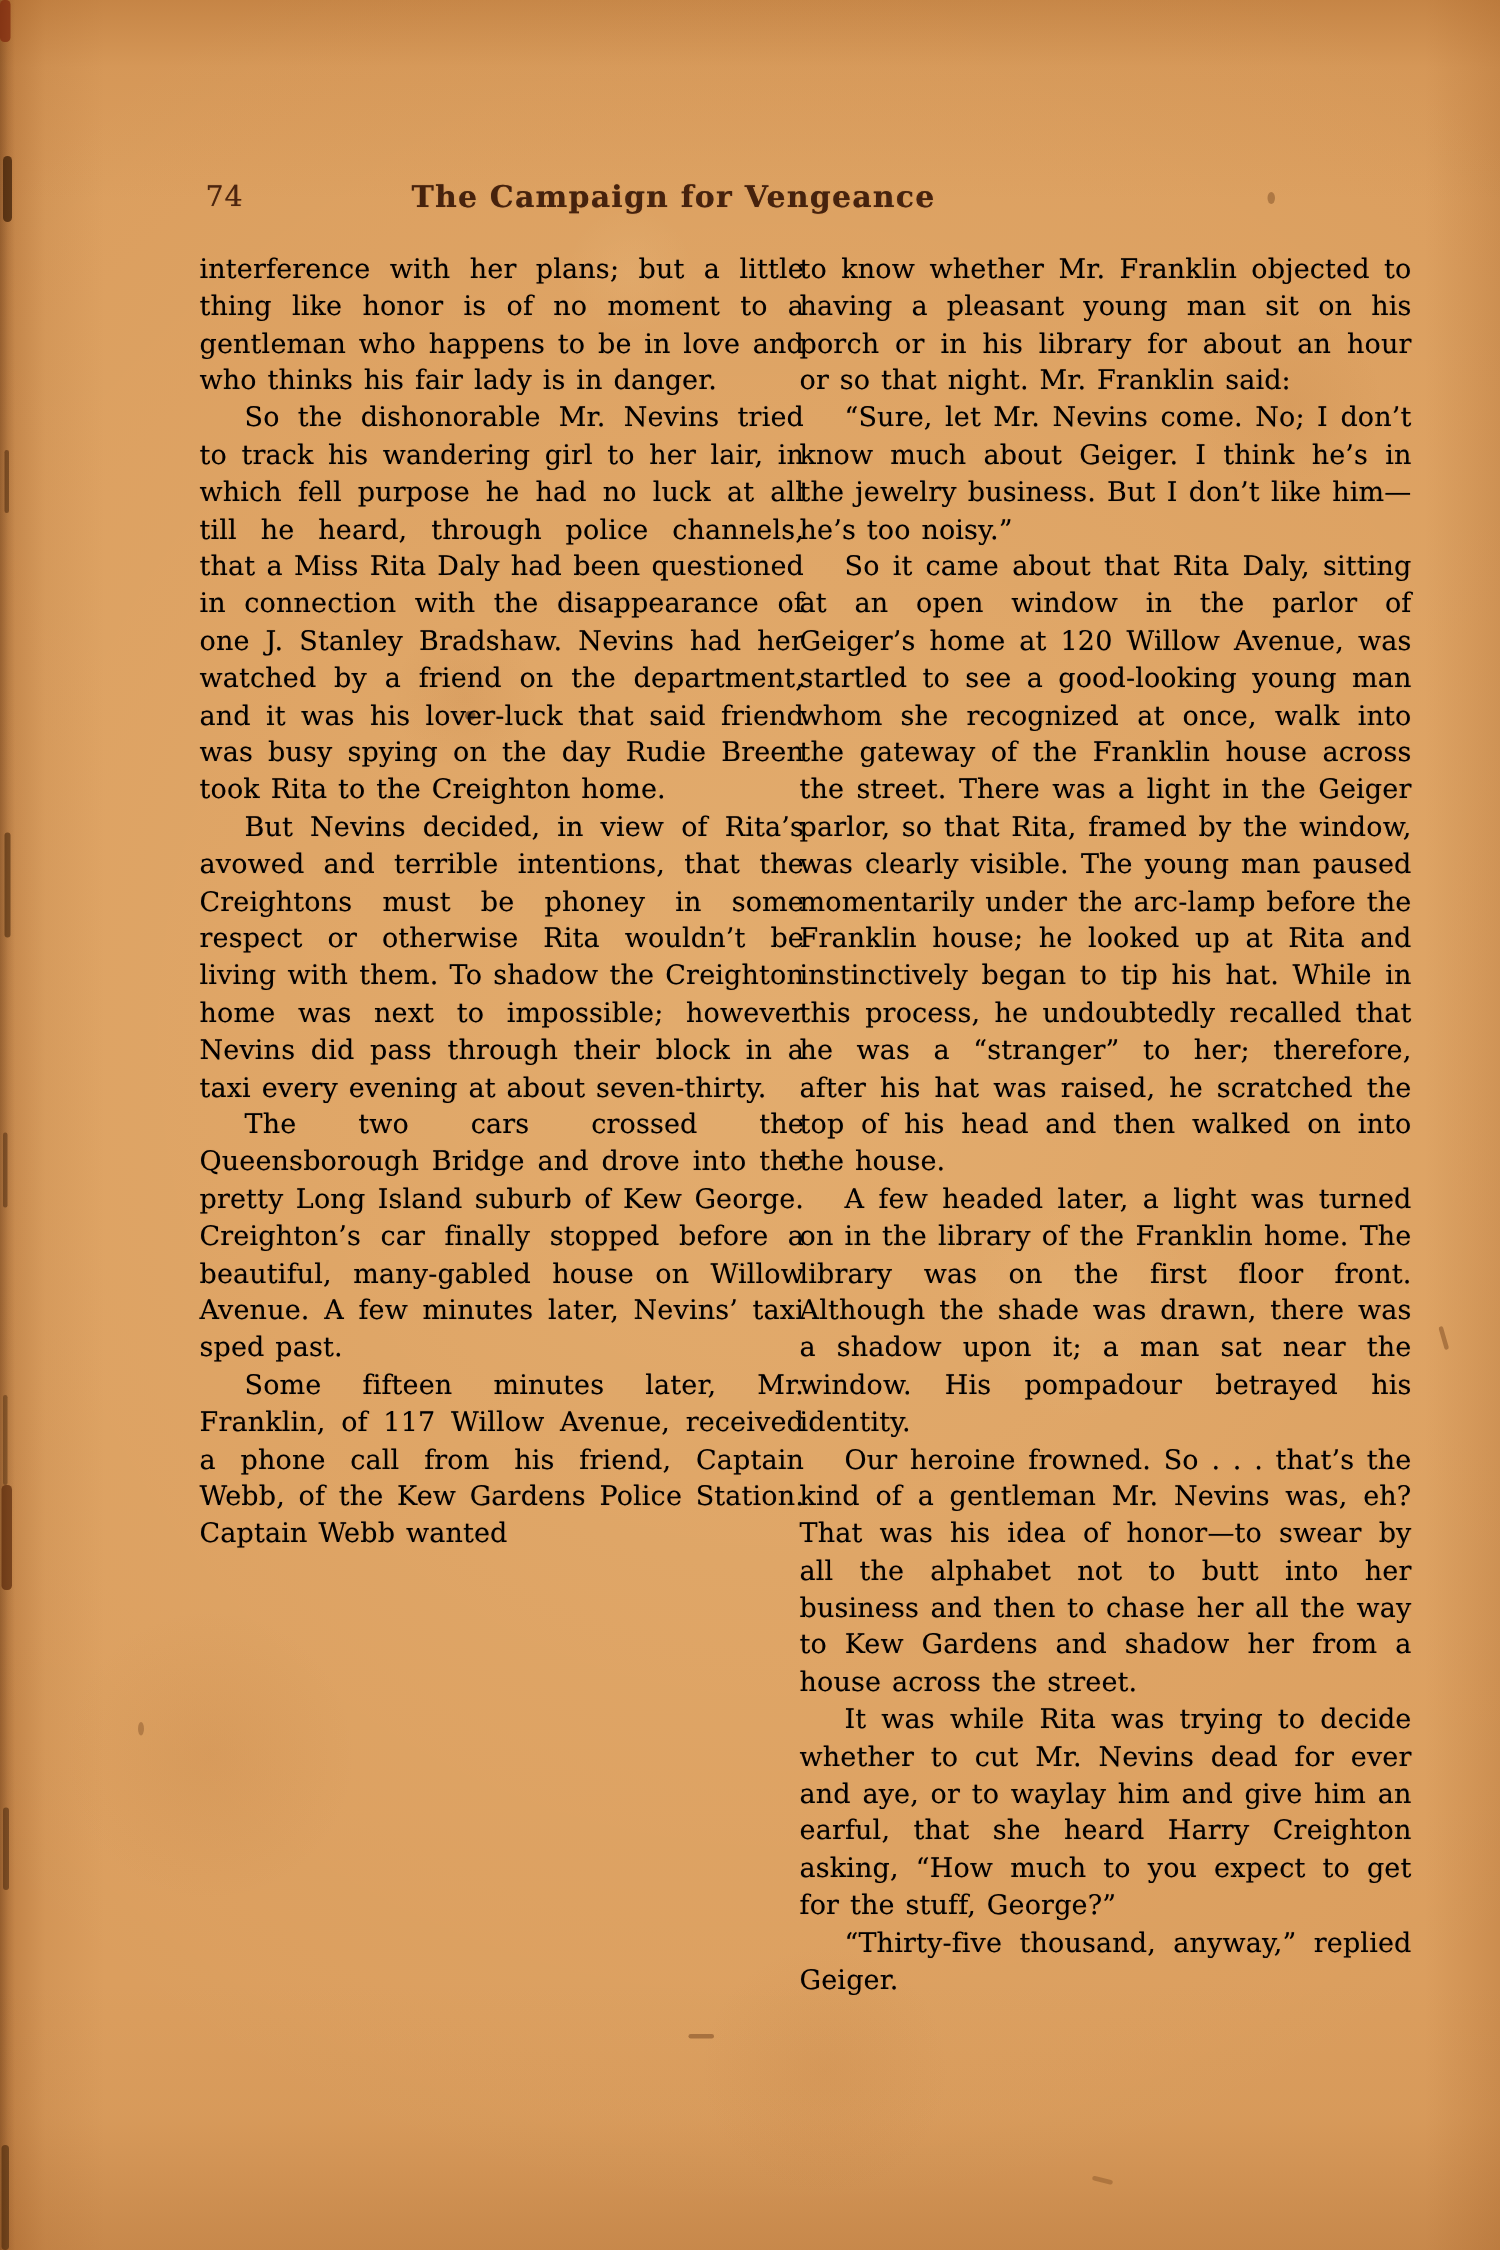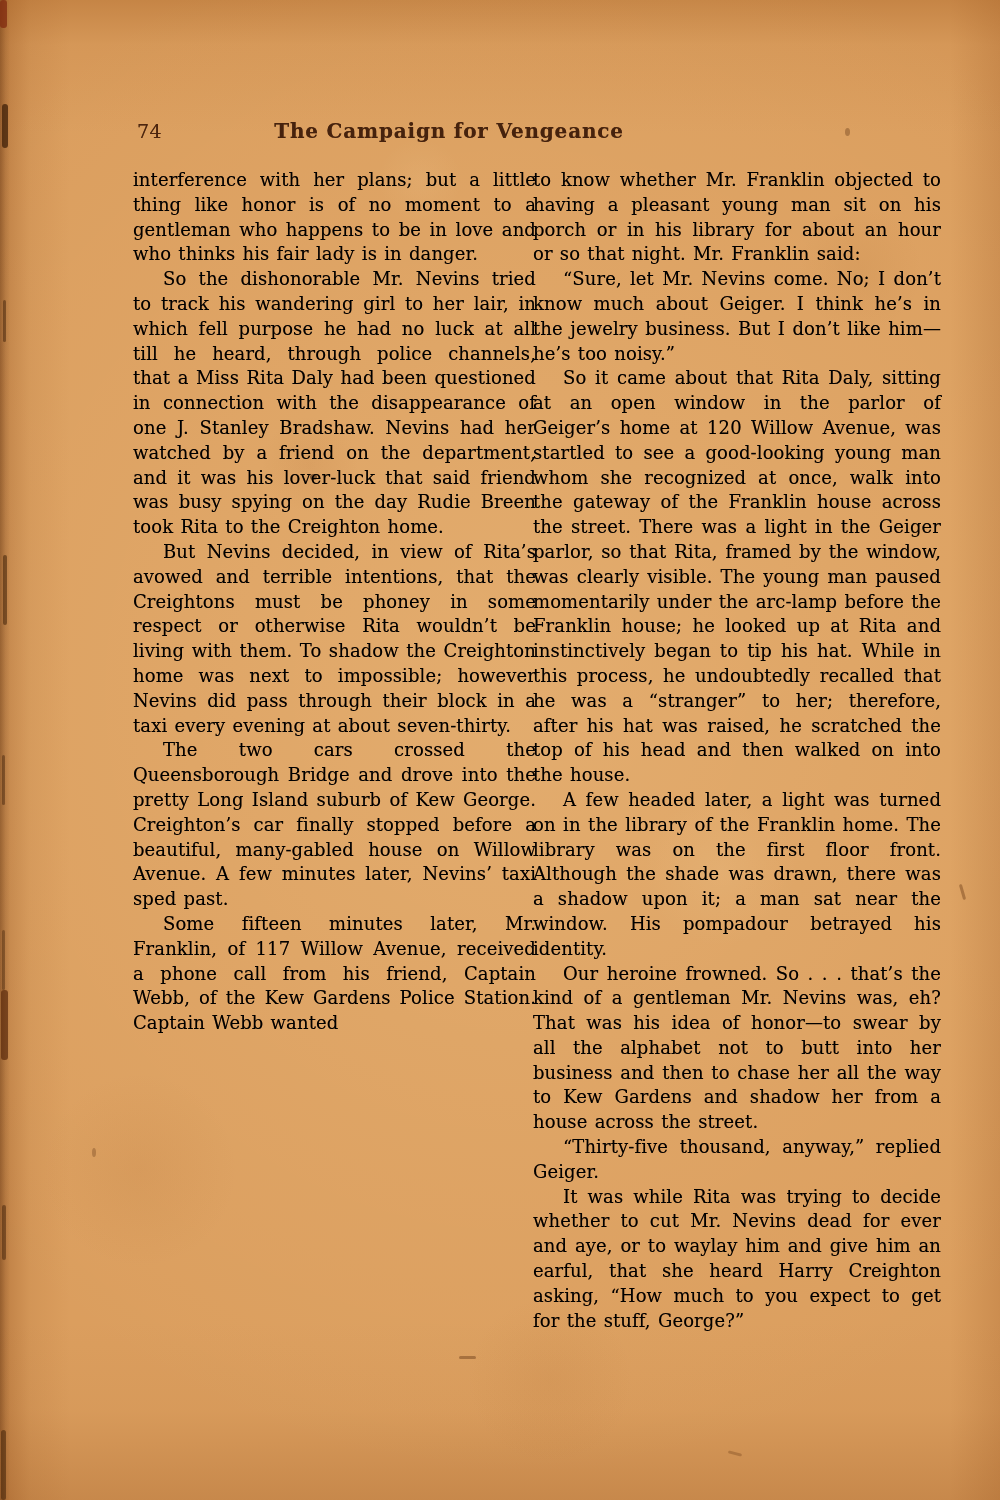--- a/index.html
+++ b/index.html
@@ -89,15 +89,15 @@
   <p class="para">The two cars crossed the Queensborough Bridge and drove into the pretty Long Island suburb of Kew George. Creighton’s car finally stopped before a beautiful, many-gabled house on Willow Avenue. A few minutes later, Nevins’ taxi sped past.</p>
   <p class="para">Some fifteen minutes later, Mr. Franklin, of 117 Willow Avenue, received a phone call from his friend, Captain Webb, of the Kew Gardens Police Station. Captain Webb wanted</p>
 </div>
 
 <div class="col col-right">
   <p class="para noindent">to know whether Mr. Franklin objected to having a pleasant young man sit on his porch or in his library for about an hour or so that night. Mr. Franklin said:</p>
   <p class="para">“Sure, let Mr. Nevins come. No; I don’t know much about Geiger. I think he’s in the jewelry business. But I don’t like him—he’s too noisy.”</p>
   <p class="para">So it came about that Rita Daly, sitting at an open window in the parlor of Geiger’s home at 120 Willow Avenue, was startled to see a good-looking young man whom she recognized at once, walk into the gateway of the Franklin house across the street. There was a light in the Geiger parlor, so that Rita, framed by the window, was clearly visible. The young man paused momentarily under the arc-lamp before the Franklin house; he looked up at Rita and instinctively began to tip his hat. While in this process, he undoubtedly recalled that he was a “stranger” to her; therefore, after his hat was raised, he scratched the top of his head and then walked on into the house.</p>
   <p class="para">A few headed later, a light was turned on in the library of the Franklin home. The library was on the first floor front. Although the shade was drawn, there was a shadow upon it; a man sat near the window. His pompadour betrayed his identity.</p>
   <p class="para">Our heroine frowned. So . . . that’s the kind of a gentleman Mr. Nevins was, eh? That was his idea of honor—to swear by all the alphabet not to butt into her business and then to chase her all the way to Kew Gardens and shadow her from a house across the street.</p>
+  <p class="para">It was while Rita was trying to decide whether to cut Mr. Nevins dead for ever and aye, or to waylay him and give him an earful, that she heard Harry Creighton asking, “How much to you expect to get for the stuff, George?”</p>
   <p class="para">“Thirty-five thousand, anyway,” replied Geiger.</p>
-  <p class="para">It was while Rita was trying to decide whether to cut Mr. Nevins dead for ever and aye, or to waylay him and give him an earful, that she heard Harry Creighton asking, “How much to you expect to get for the stuff, George?”</p>
 </div>
 
 </body></html>

